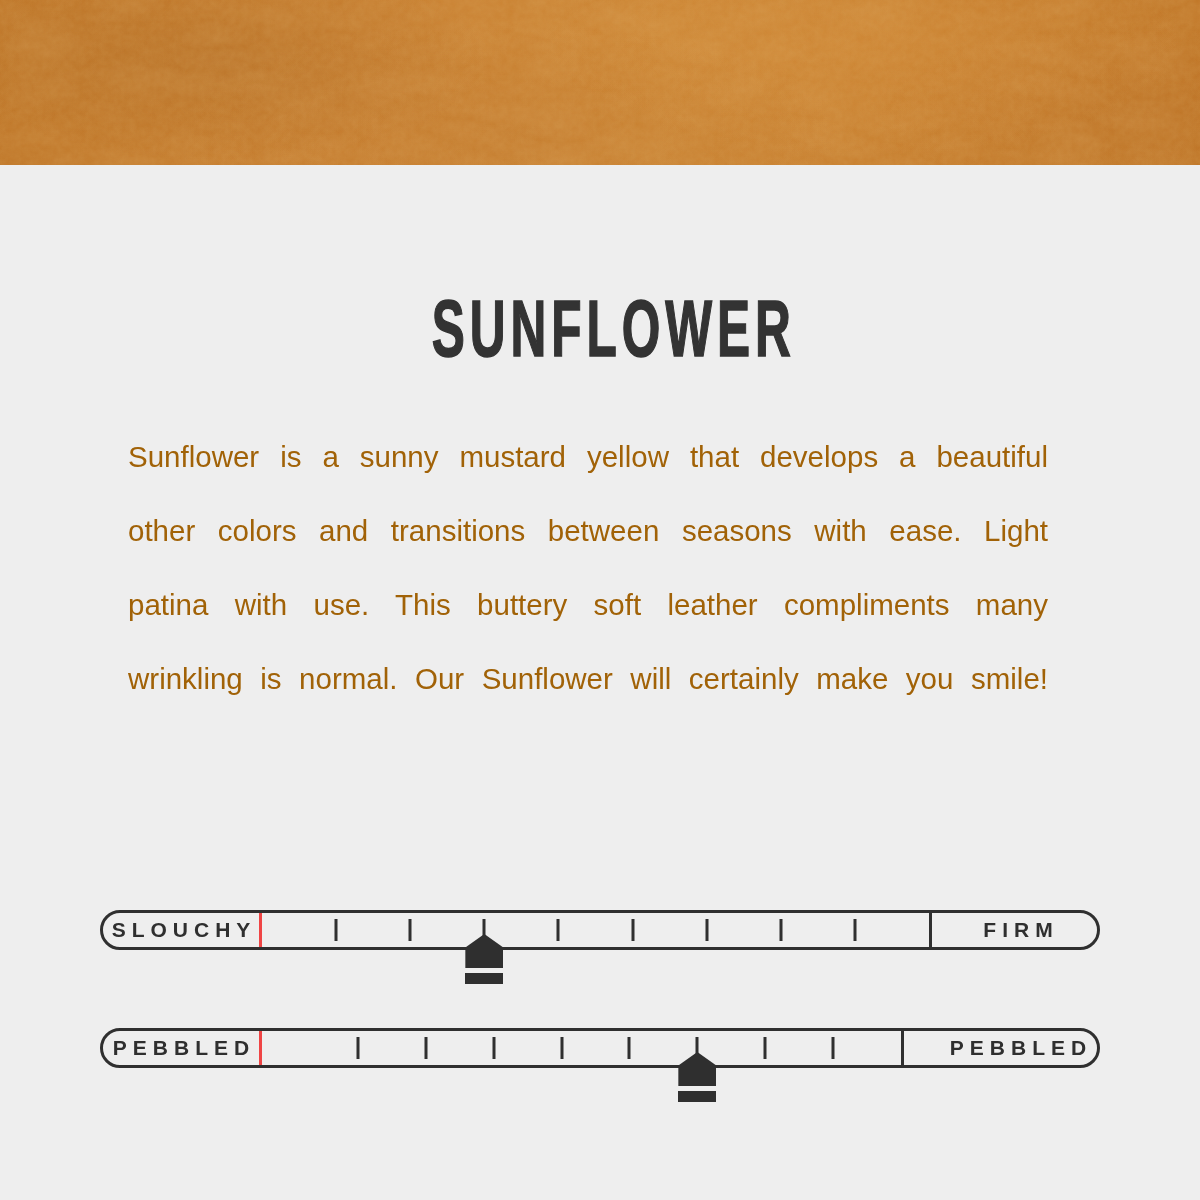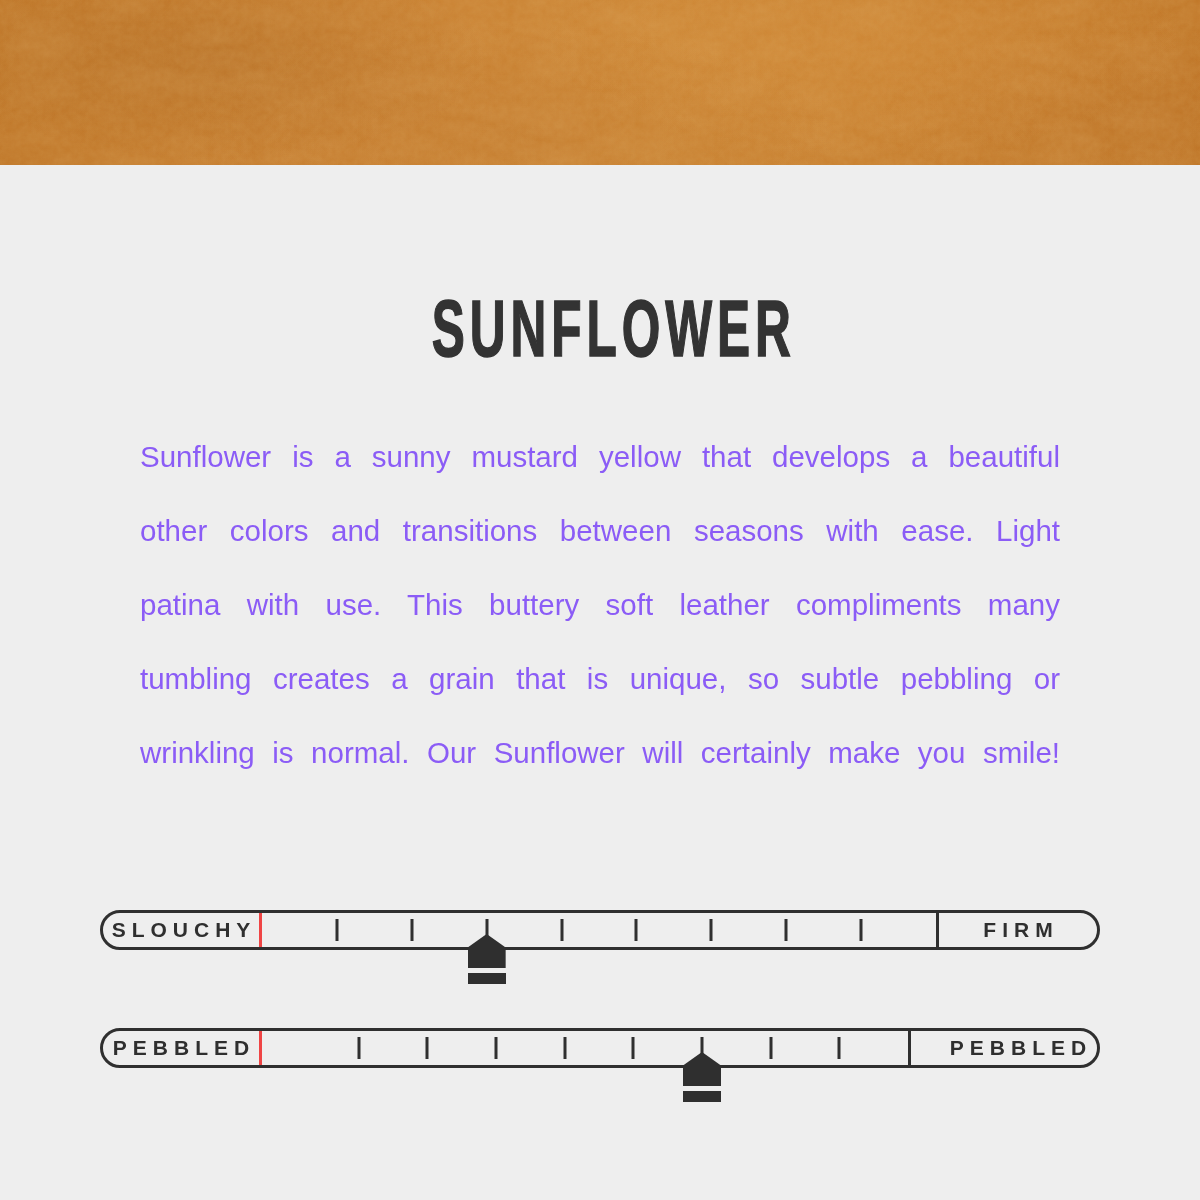--- a/index.html
+++ b/index.html
@@ -54,23 +54,23 @@
     letter-spacing: 0.10em;
     transform: scaleX(0.62);
     transform-origin: center top;
     -webkit-text-stroke: 1.5px #333333;
   }
 
   
   .description {
     position: absolute;
     top: 420px;
-    left: 140px;
+    left: 128px;
     width: 920px;
-    color: #8b5cf6;
+    color: #a16207;
     font-size: 29.5px;
   }
   .description .line {
     height: 74px;
     line-height: 74px;
     text-align: justify;
     text-align-last: justify;
     white-space: nowrap;
   }
 
@@ -94,21 +94,21 @@
     align-items: center;
     justify-content: center;
     font-size: 21px;
     font-weight: bold;
     letter-spacing: 6px;
     color: #2f2f2f;
     white-space: nowrap;
   }
   .cap span { margin-right: -6px; }
   .cap.left  { flex: 0 0 156px; border-right: 3px solid #ef4444; }
-  .cap.right { flex: 0 0 158px; }
+  .cap.right { flex: 0 0 158px; padding-left: 7px; }
 
   .track {
     flex: 1 1 auto;
     position: relative;
     border-right: 3px solid #2f2f2f;
   }
   .tick {
     position: absolute;
     top: 6px;
     width: 3px;
@@ -169,21 +169,20 @@
   </div>
 
   <h1 class="title">
       <span class="title-inner">SUNFLOWER</span>
     </h1>
 
   <div class="description">
     <div class="line">Sunflower is a sunny mustard yellow that develops a beautiful</div>
     <div class="line">other colors and transitions between seasons with ease. Light</div>
     <div class="line">patina with use. This buttery soft leather compliments many</div>
-    <div class="line">tumbling creates a grain that is unique, so subtle pebbling or</div>
     <div class="line">wrinkling is normal. Our Sunflower will certainly make you smile!</div>
   </div>
 
   <div class="slider slider-1">
     <div class="cap left">
         <span>SLOUCHY</span>
       </div>
     <div class="track">
       <span class="tick t1"></span>
       <span class="tick t2"></span>

